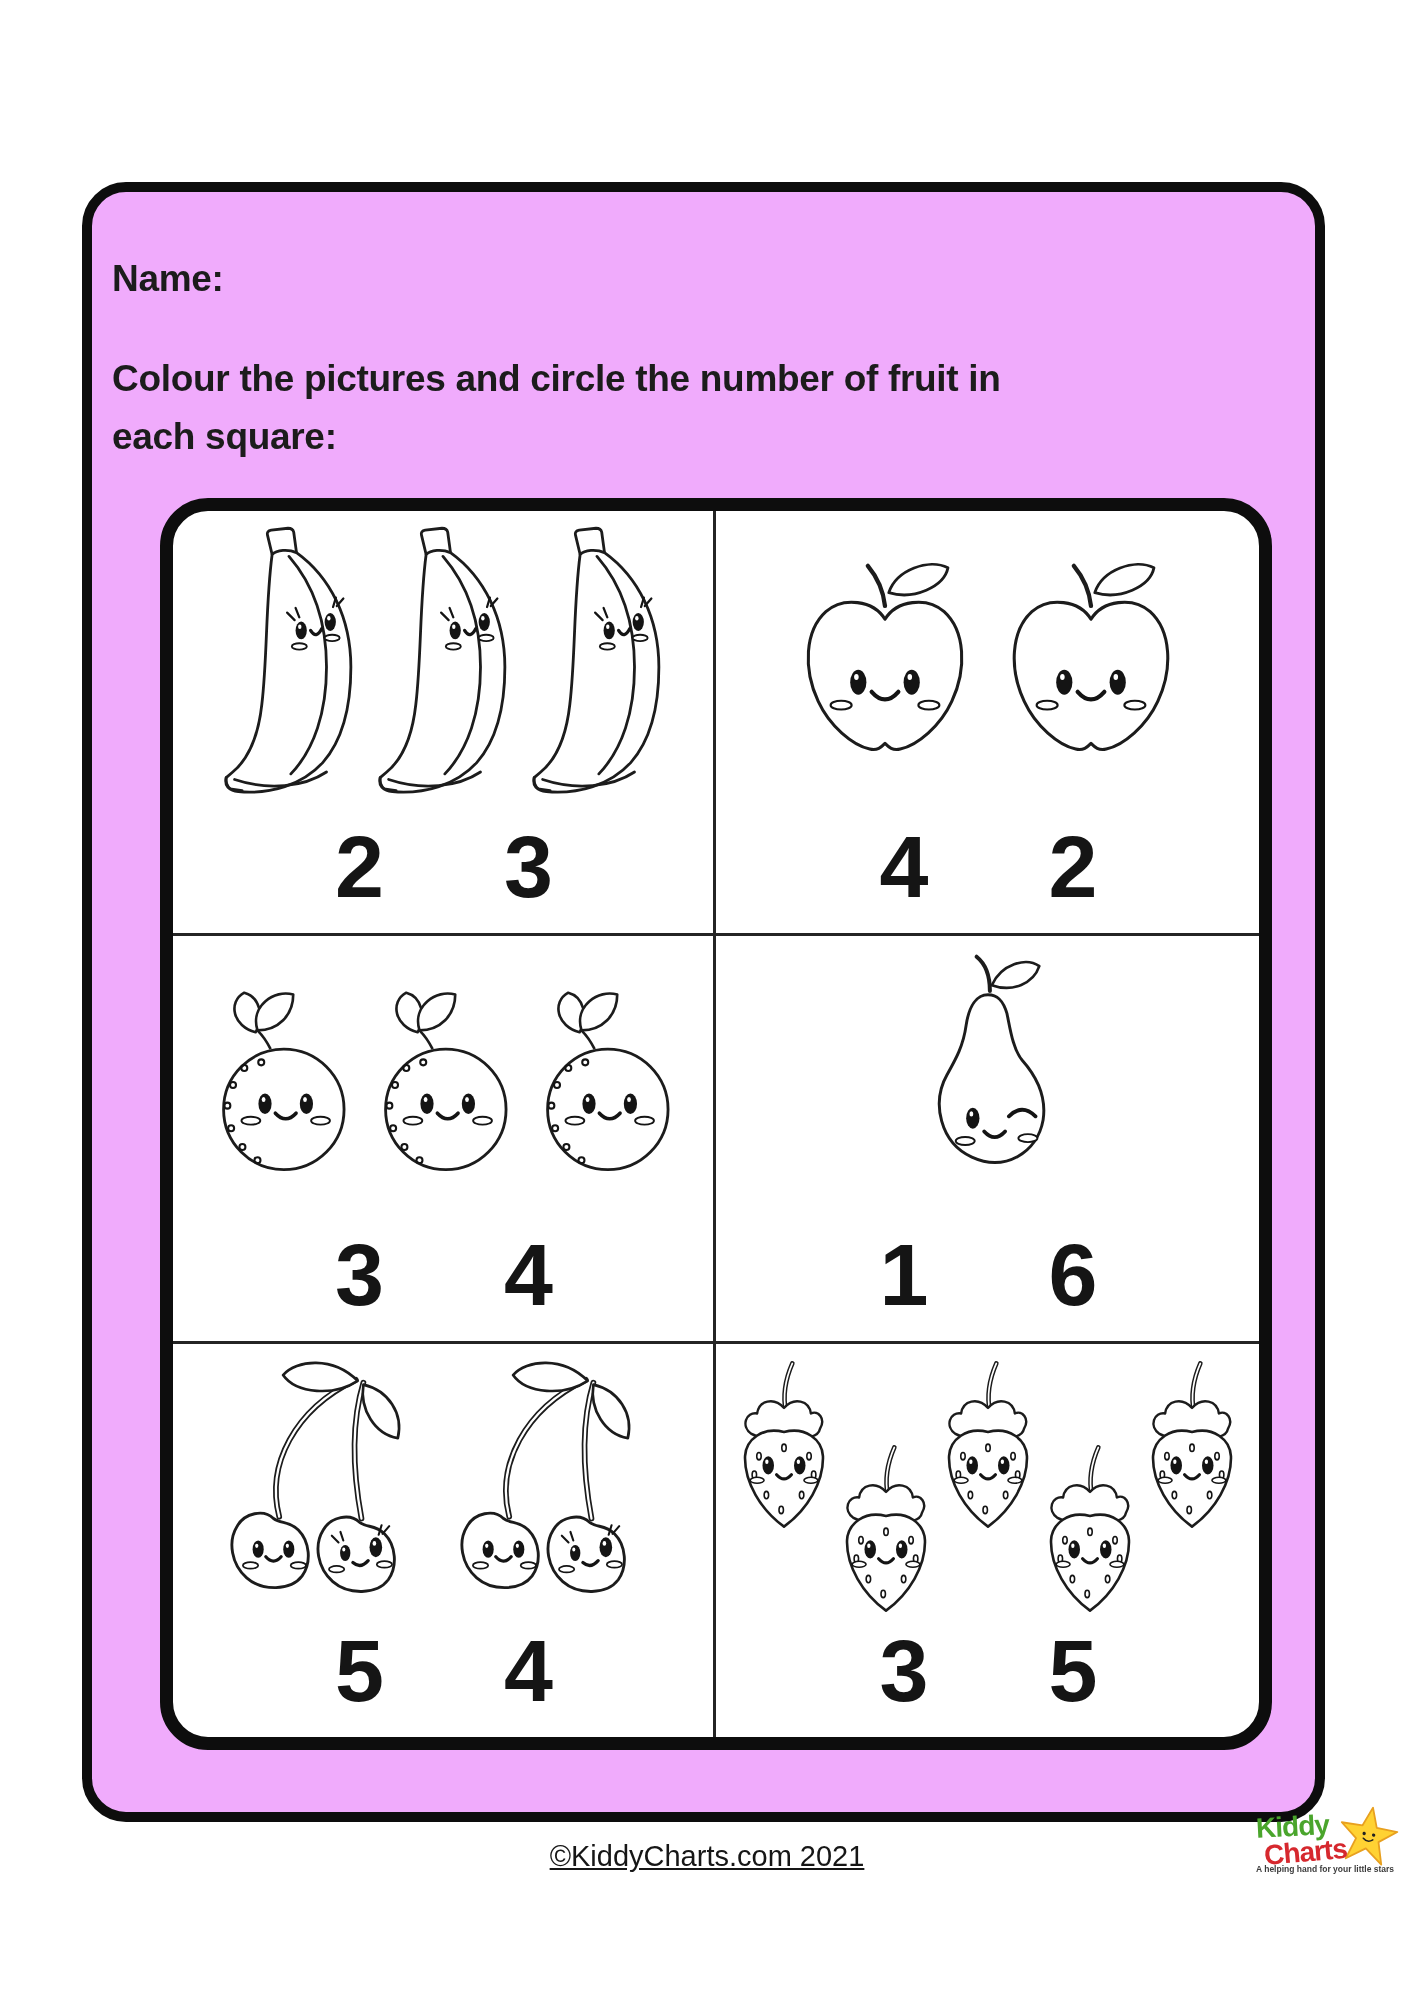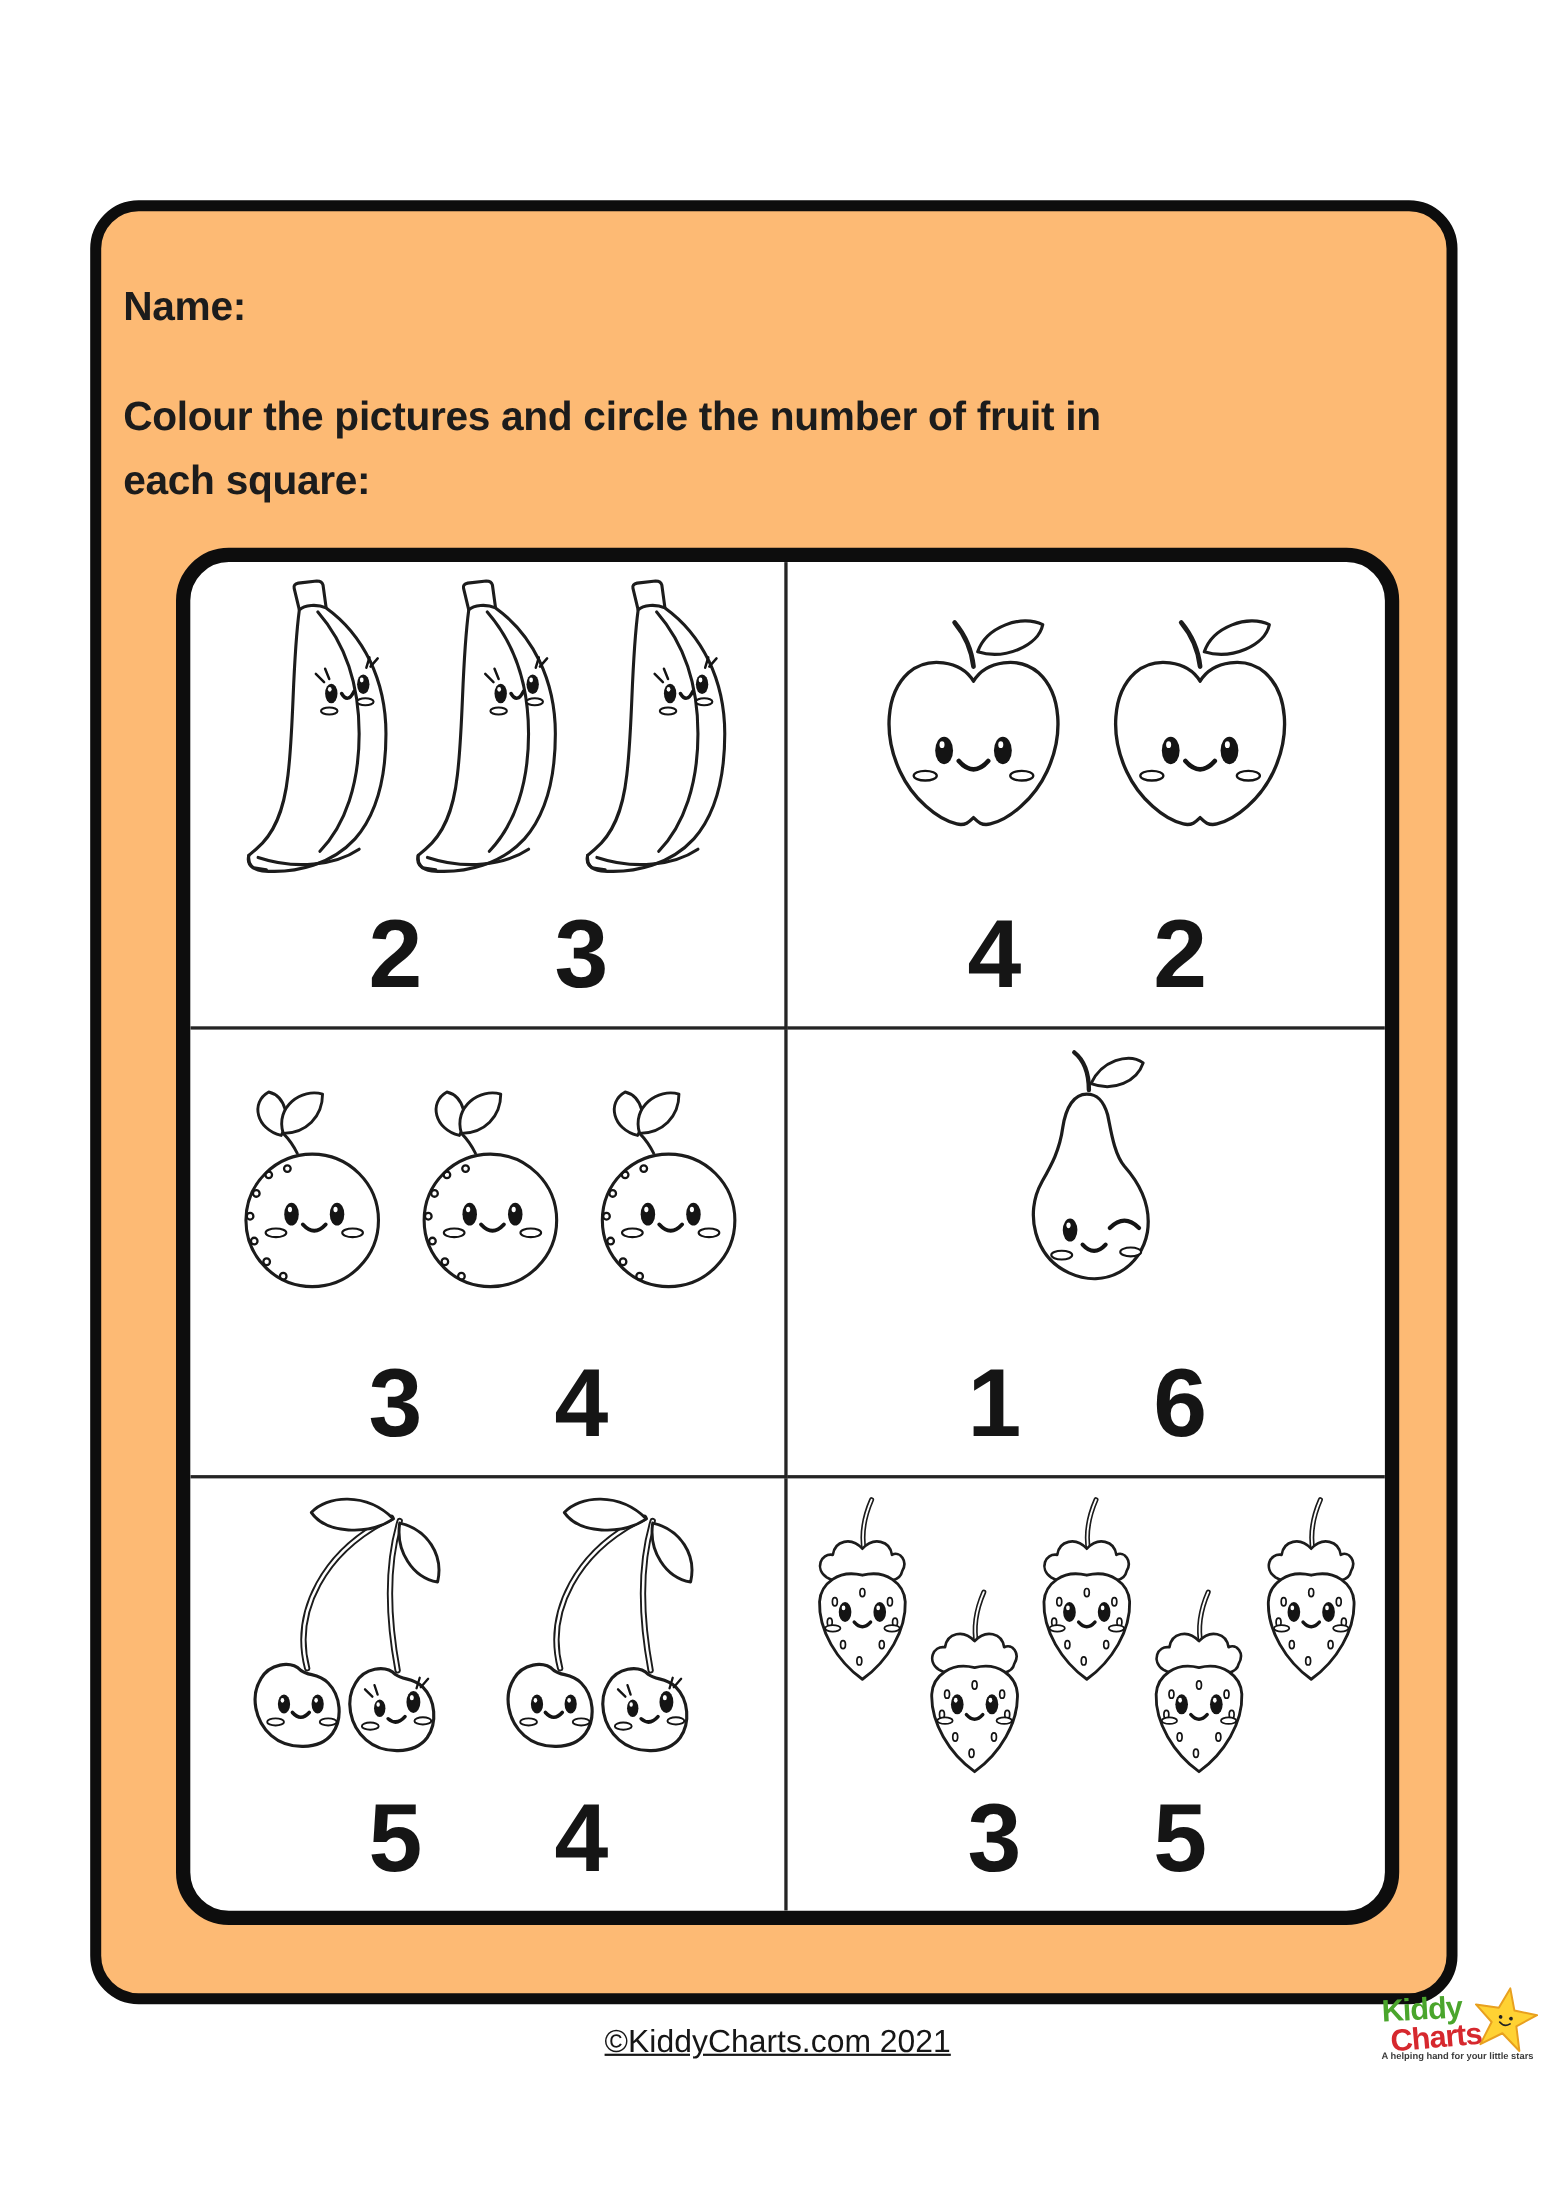--- a/index.html
+++ b/index.html
@@ -1,19 +1,19 @@
 <!DOCTYPE html>
 <html><head>
 <meta charset="utf-8">
 <style>
   html,body{margin:0;padding:0;}
   body{width:1414px;height:2000px;background:#ffffff;position:relative;
        font-family:"Liberation Sans",sans-serif;overflow:hidden;color:#1c1c1c;}
   .frame{position:absolute;left:82px;top:182px;width:1243px;height:1640px;
-         border:10px solid #0d0d0d;border-radius:44px;box-sizing:border-box;background:#fdba74;}
+         border:10px solid #0d0d0d;border-radius:44px;box-sizing:border-box;background:#f0abfc;}
   .name-label{position:absolute;left:20px;top:66px;font-size:37px;font-weight:700;
               letter-spacing:-0.3px;color:#1c1c1c;}
   .instructions{position:absolute;left:20px;top:158px;font-size:37px;font-weight:700;
                 letter-spacing:-0.3px;line-height:1.56;color:#1c1c1c;}
   .grid{position:absolute;left:68px;top:306px;width:1112px;height:1252px;
         border:13px solid #0d0d0d;border-radius:48px;box-sizing:border-box;
         display:grid;grid-template-columns:1fr 1fr;grid-template-rows:425fr 408fr 393fr;
         overflow:hidden;background:#fff;}
   .cell{display:flex;flex-direction:column;align-items:center;box-sizing:border-box;min-height:0;}
   .cell.br{border-right:3px solid #242424;}

